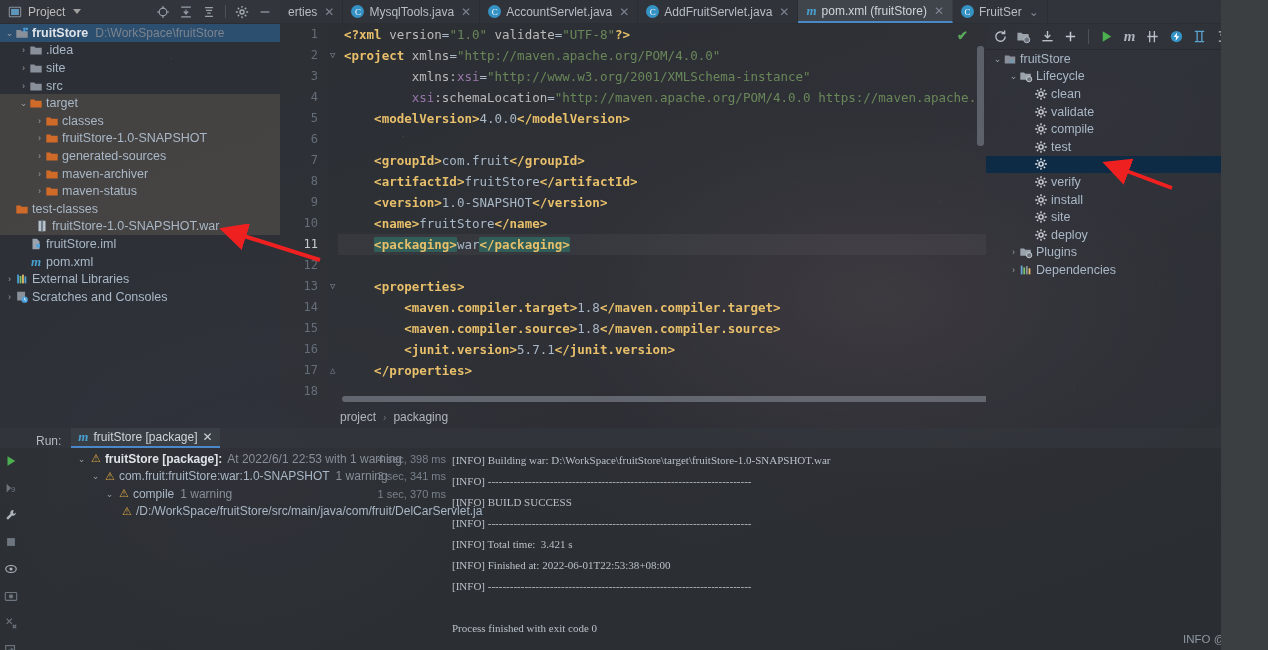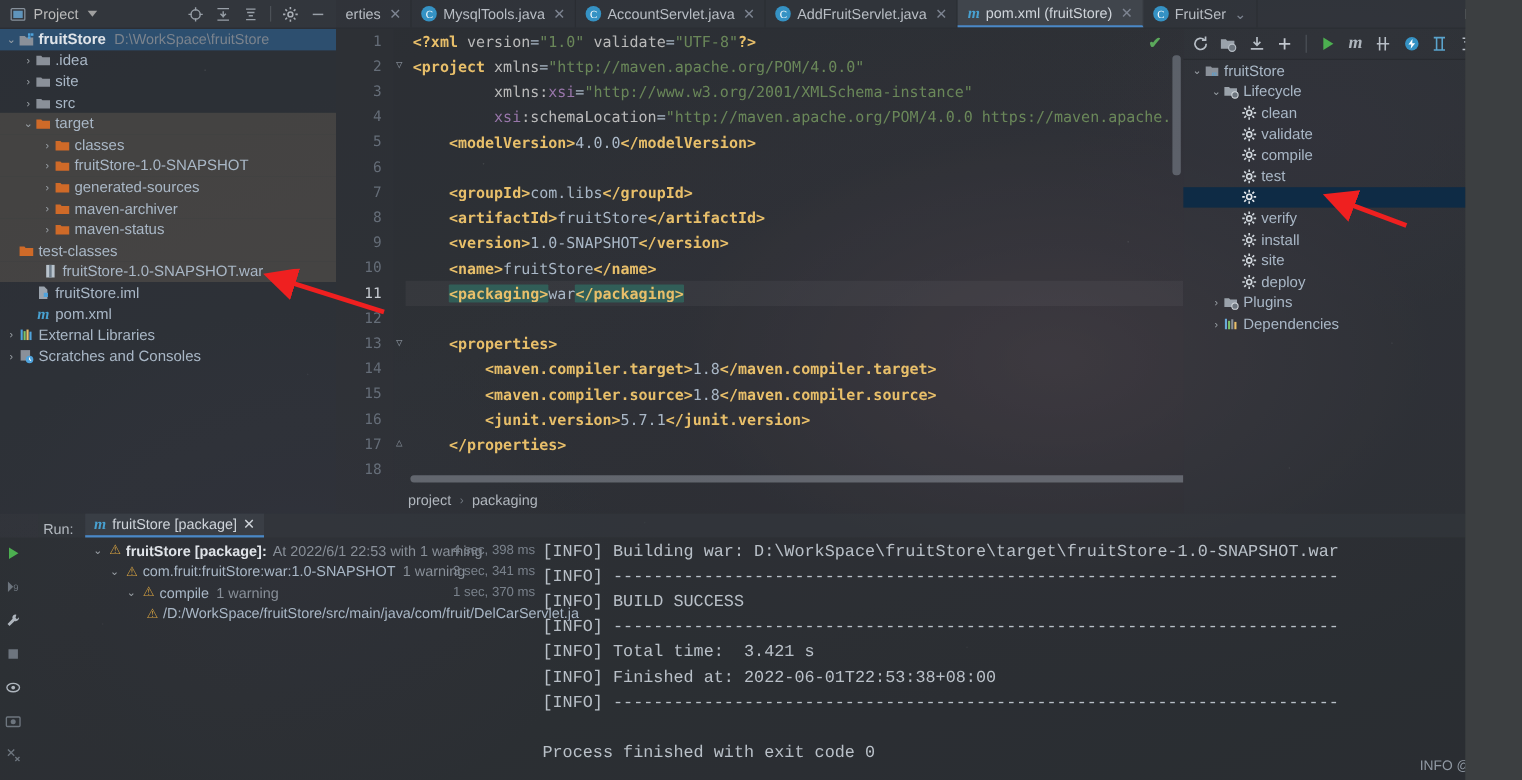--- a/index.html
+++ b/index.html
@@ -139,21 +139,21 @@
   }
   .runside { position: absolute; left: 0; top: 0; width: 22px; height: 202px;
              display: flex; flex-direction: column; align-items: center; gap: 9px; padding-top: 6px; }
   .tree { position: absolute; left: 22px; top: 2px; width: 428px; font-size: 12px; }
   .trrow { display: flex; align-items: center; height: 17.5px; white-space: nowrap; position: relative; }
   .warn-ico { color: #d9a441; font-size: 11px; }
   .tr-time { position: absolute; right: 4px; color: #7a828c; font-size: 11px; }
   .muted { color: #888f98; text-align: center; }
   .console {
     position: absolute; left: 452px; top: 2px; width: 816px; height: 200px;
-    font-family: Liberation Mono, monospace; font-size: 14px; color: #b9c0c8;
+    font-family: Liberation Serif, serif; font-size: 11px; color: #b9c0c8;
   }
   .cl { height: 21px; line-height: 21px; white-space: pre; }
   .watermark { position: absolute; right: 10px; bottom: 5px; font-size: 11.5px; color: #9099a3; }
 
   
   .arrow-svg { position: absolute; pointer-events: none; }
 </style>
 </head>
 <body>
 
@@ -364,21 +364,21 @@
       <div class="cline"><span class="lno">2</span><span class="fold-mark">▽</span><span class="ctext"><span class="tagc">&lt;project </span><span class="attr">xmlns</span><span class="txtc">=</span><span class="strc">"http://maven.apache.org/POM/4.0.0"</span></span></div>
 
       <div class="cline"><span class="lno">3</span><span class="ctext"><span class="attr">         xmlns:</span><span class="purp">xsi</span><span class="txtc">=</span><span class="strc">"http://www.w3.org/2001/XMLSchema-instance"</span></span></div>
 
       <div class="cline"><span class="lno">4</span><span class="ctext"><span class="txtc">         </span><span class="purp">xsi</span><span class="attr">:schemaLocation</span><span class="txtc">=</span><span class="strc">"http://maven.apache.org/POM/4.0.0 https://maven.apache.</span></span></div>
 
       <div class="cline"><span class="lno">5</span><span class="ctext"><span class="tagc">    &lt;modelVersion&gt;</span><span class="txtc">4.0.0</span><span class="tagc">&lt;/modelVersion&gt;</span></span></div>
 
       <div class="cline"><span class="lno">6</span></div>
 
-      <div class="cline"><span class="lno">7</span><span class="ctext"><span class="tagc">    &lt;groupId&gt;</span><span class="txtc">com.libs</span><span class="tagc">&lt;/groupId&gt;</span></span></div>
+      <div class="cline"><span class="lno">7</span><span class="ctext"><span class="tagc">    &lt;groupId&gt;</span><span class="txtc">com.fruit</span><span class="tagc">&lt;/groupId&gt;</span></span></div>
 
       <div class="cline"><span class="lno">8</span><span class="ctext"><span class="tagc">    &lt;artifactId&gt;</span><span class="txtc">fruitStore</span><span class="tagc">&lt;/artifactId&gt;</span></span></div>
 
       <div class="cline"><span class="lno">9</span><span class="ctext"><span class="tagc">    &lt;version&gt;</span><span class="txtc">1.0-SNAPSHOT</span><span class="tagc">&lt;/version&gt;</span></span></div>
 
       <div class="cline"><span class="lno">10</span><span class="ctext"><span class="tagc">    &lt;name&gt;</span><span class="txtc">fruitStore</span><span class="tagc">&lt;/name&gt;</span></span></div>
 
       <div class="cline"><div class="hl-line"></div><span class="lno" style="color:#c7ccd2">11</span><span class="ctext"><span class="txtc">    </span><span class="tagc hl-tok">&lt;packaging&gt;</span><span class="txtc">war</span><span class="tagc hl-tok">&lt;/packaging&gt;</span></span></div>
 
       <div class="cline"><span class="lno">12</span></div>

